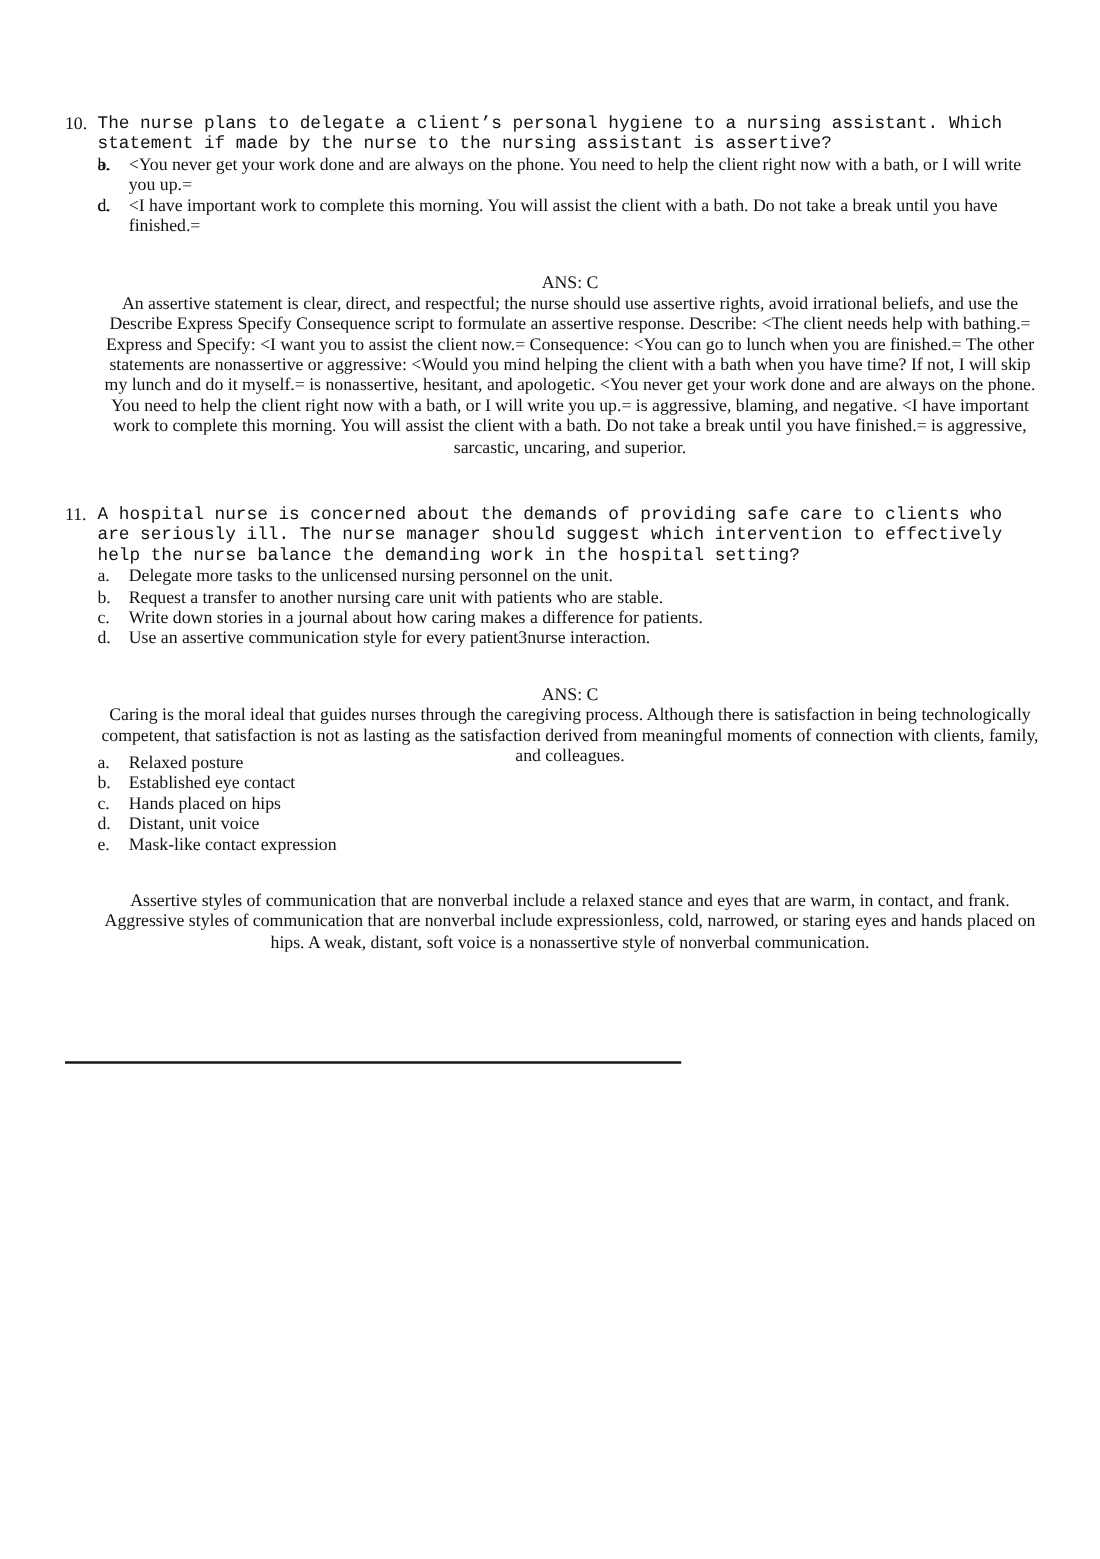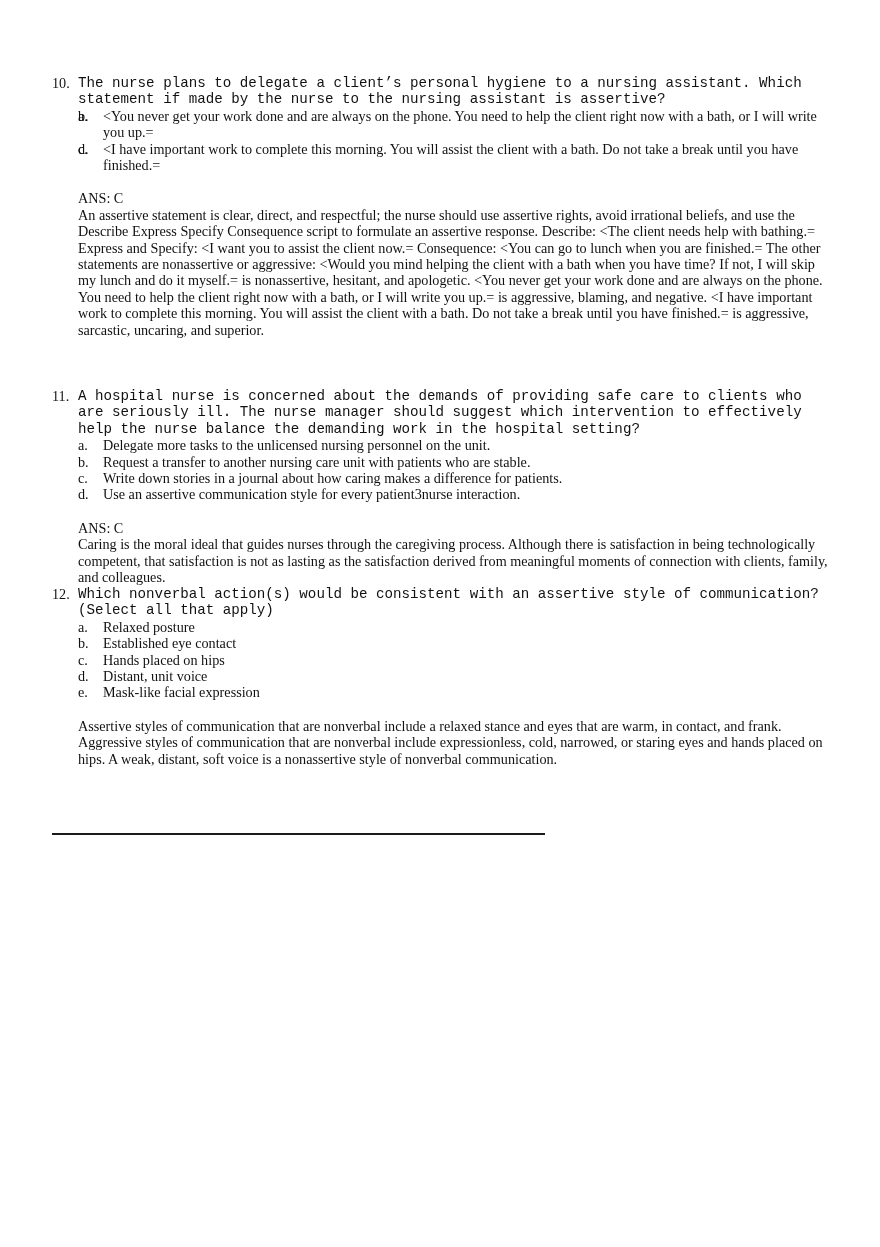--- a/index.html
+++ b/index.html
@@ -13,21 +13,21 @@
       position: relative;
       overflow: hidden;
       font-family: "Liberation Serif", "DejaVu Serif", serif;
       font-size: 14.2px;
       line-height: 16.4px;
       color: #111111;
     }
     .page {
       position: absolute;
       left: 0;
-      top: 0;
+      top: 16px;
       width: 880px;
       height: 886px;
     }
     .question {
       position: absolute;
       left: 52px;
       width: 782px;
     }
     .q-head {
       position: relative;
@@ -51,21 +51,22 @@
       position: relative;
       padding-left: 51px;
     }
     .opt-letter {
       position: absolute;
       left: 26px;
       top: 0;
     }
     .answer-block {
       padding-left: 26px;
-      margin-top: 17px;
+      margin-top: 29px;
+      text-align: center;
     }
     .ans-label {
       display: block;
     }
     .rationale {
       display: block;
     }
     #q10 { top: 75px; }
     #q11 { top: 388px; }
     #q12 { top: 586px; }
@@ -133,44 +134,40 @@
         <span>Use an assertive communication style for every patient3nurse interaction.</span>
       </li>
     </ul>
     <div class="answer-block">
       <span class="ans-label">ANS: C</span>
       <span class="rationale">Caring is the moral ideal that guides nurses through the caregiving process. Although there is satisfaction in being technologically competent, that satisfaction is not as lasting as the satisfaction derived from meaningful moments of connection with clients, family, and colleagues.</span>
     </div>
   </section>
 
   <section class="question" id="q12">
-    <div class="q-head">
-      <span class="q-num">12.</span>
-      <span class="q-stem">Which nonverbal action(s) would be consistent with an assertive style of communication? (Select all that apply)</span>
-    </div>
     <ul class="options">
       <li class="option">
         <span class="opt-letter">a.</span>
         <span>Relaxed posture</span>
       </li>
       <li class="option">
         <span class="opt-letter">b.</span>
         <span>Established eye contact</span>
       </li>
       <li class="option">
         <span class="opt-letter">c.</span>
         <span>Hands placed on hips</span>
       </li>
       <li class="option">
         <span class="opt-letter">d.</span>
         <span>Distant, unit voice</span>
       </li>
       <li class="option">
         <span class="opt-letter">e.</span>
-        <span>Mask-like facial expression</span>
+        <span>Mask-like contact expression</span>
       </li>
     </ul>
     <div class="answer-block">
       <span class="rationale">Assertive styles of communication that are nonverbal include a relaxed stance and eyes that are warm, in contact, and frank. Aggressive styles of communication that are nonverbal include expressionless, cold, narrowed, or staring eyes and hands placed on hips. A weak, distant, soft voice is a nonassertive style of nonverbal communication.</span>
     </div>
   </section>
 
   <div class="footer-rule"></div>
 
 </div>

